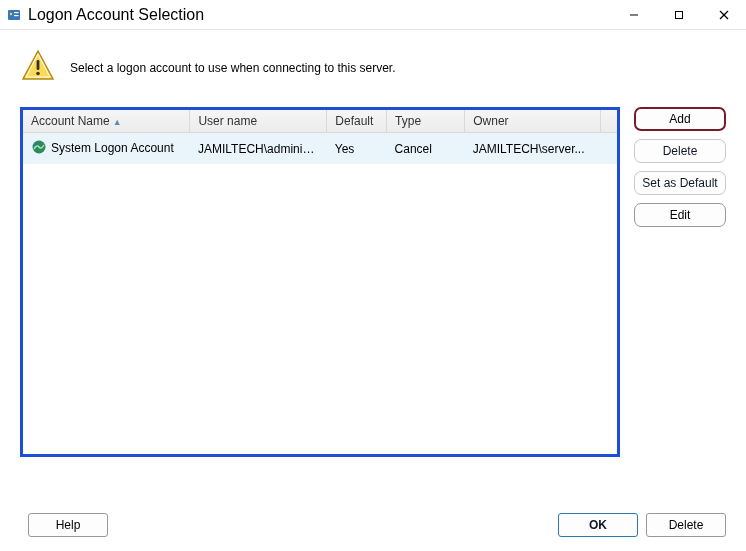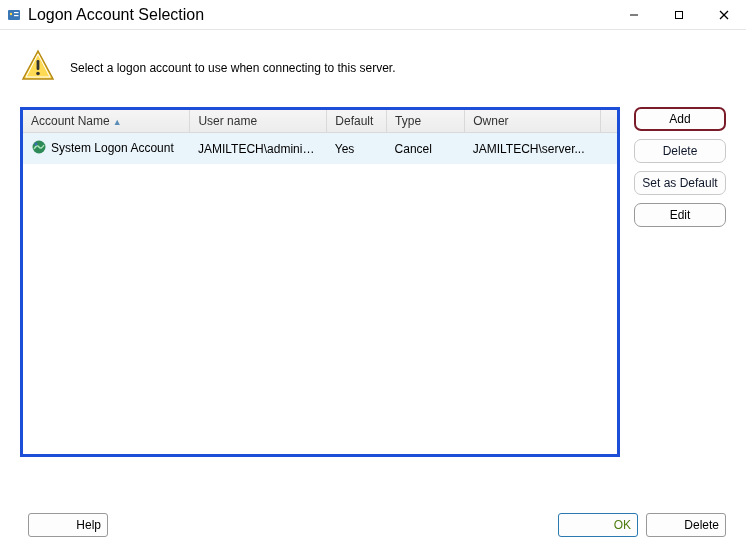--- a/index.html
+++ b/index.html
@@ -115,25 +115,25 @@
   }
   .footer .spacer { flex: 1; }
   .footer button {
     height: 24px; width: 80px;
     border: 1px solid #999;
     background: #fdfdfd;
     border-radius: 3px;
     font-size: 12px;
     margin-left: 8px;
     cursor: pointer;
-    text-align: right;
   }
   .footer button.primary {
     border-color: #2a7ab0;
-    color: #4d7c0f;
+    color: #0f172a;
+    font-weight: bold;
   }
 
   .row-icon {
     display:inline-block;vertical-align:middle;margin-right:4px;
   }
 </style>
 </head>
 <body>
 
 <div class="titlebar">

